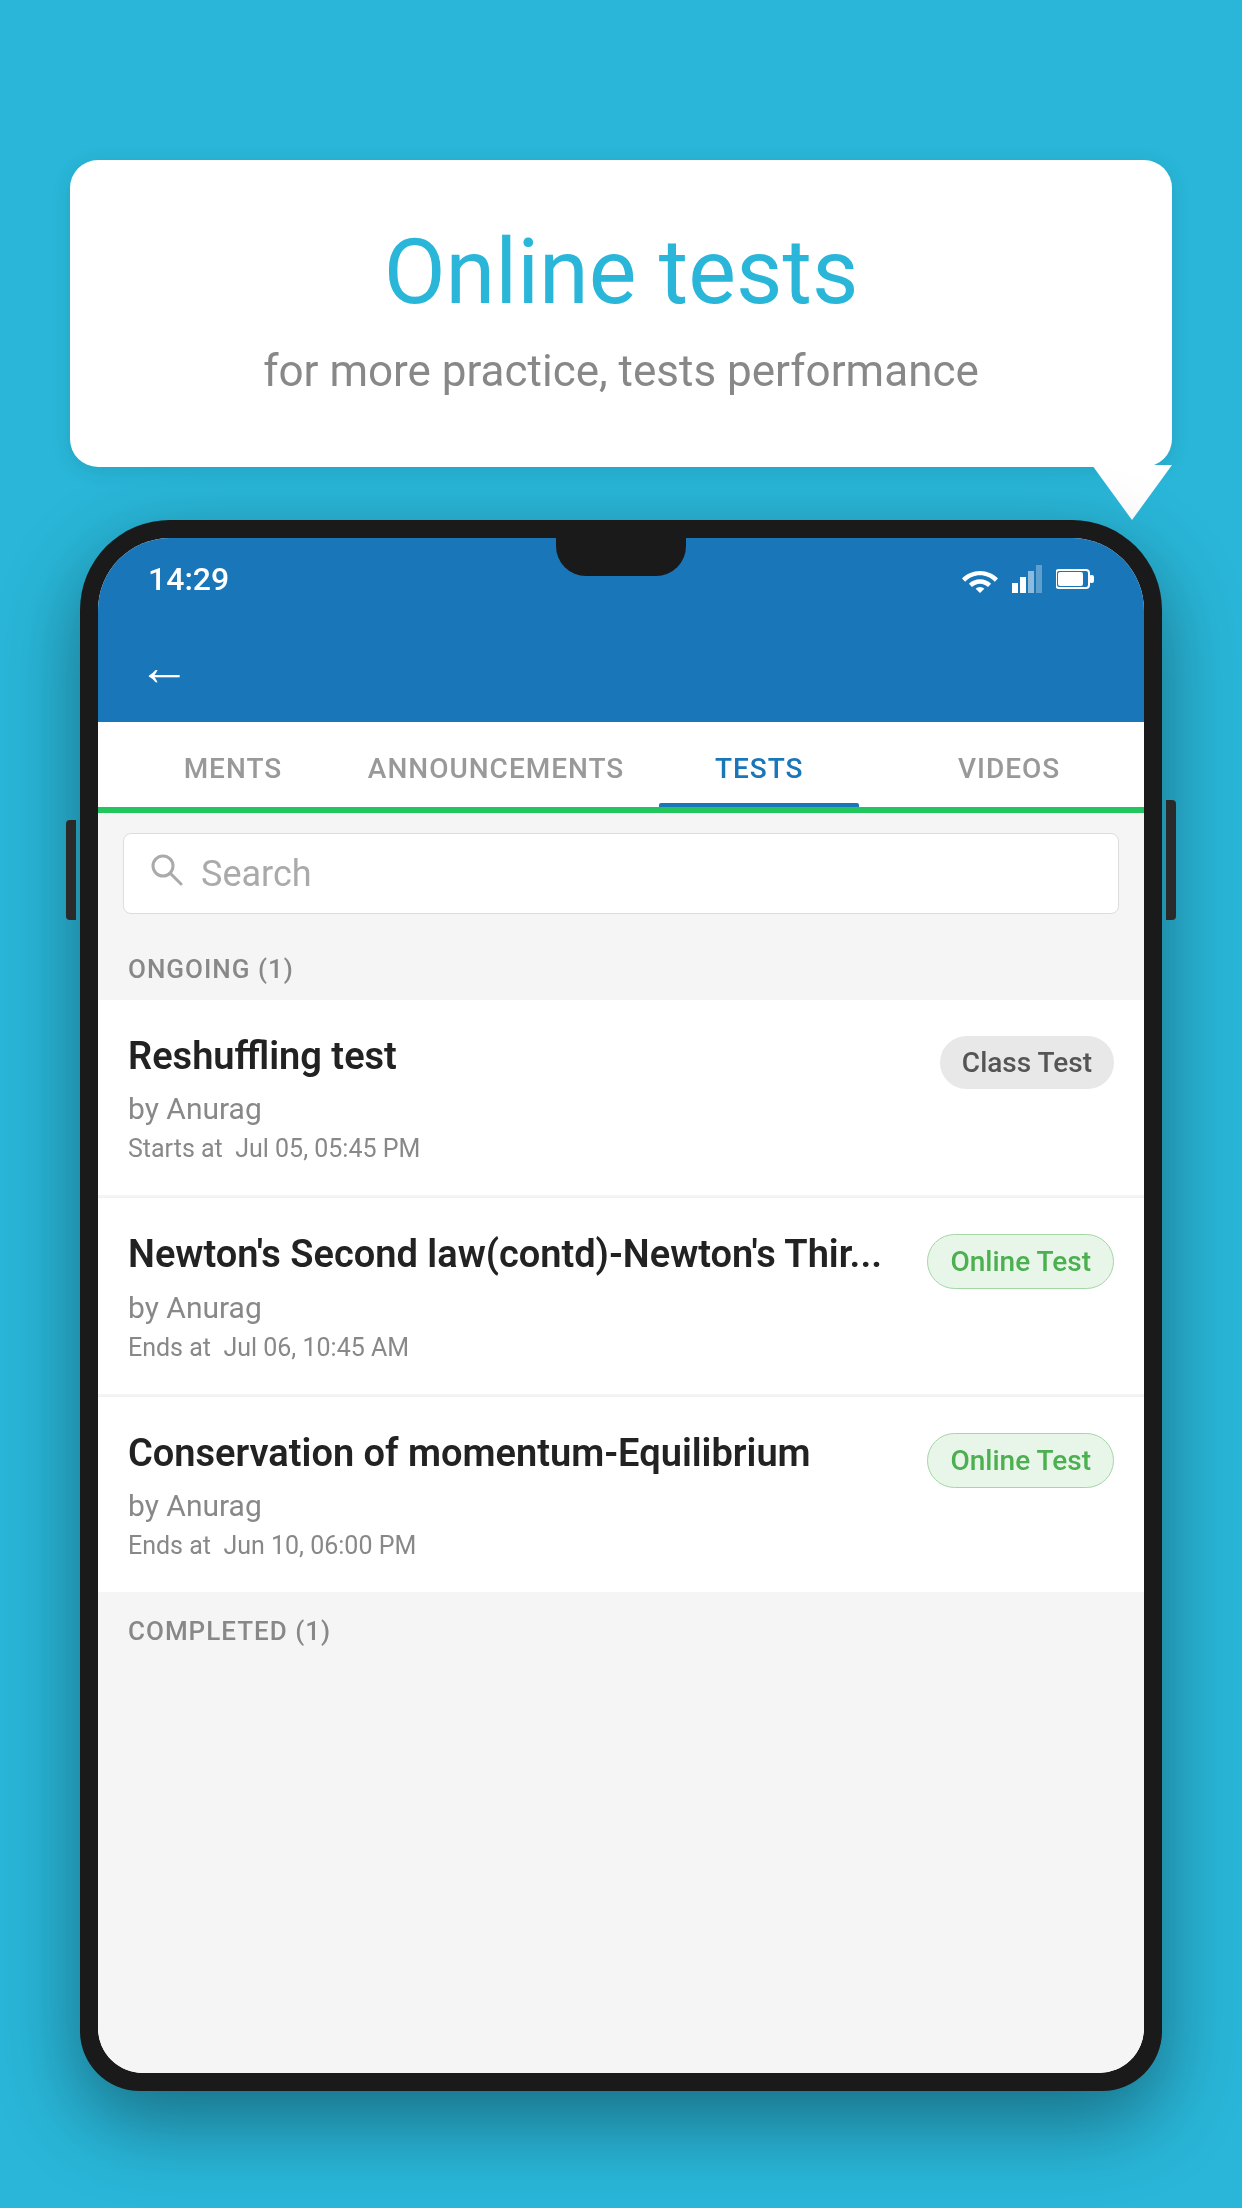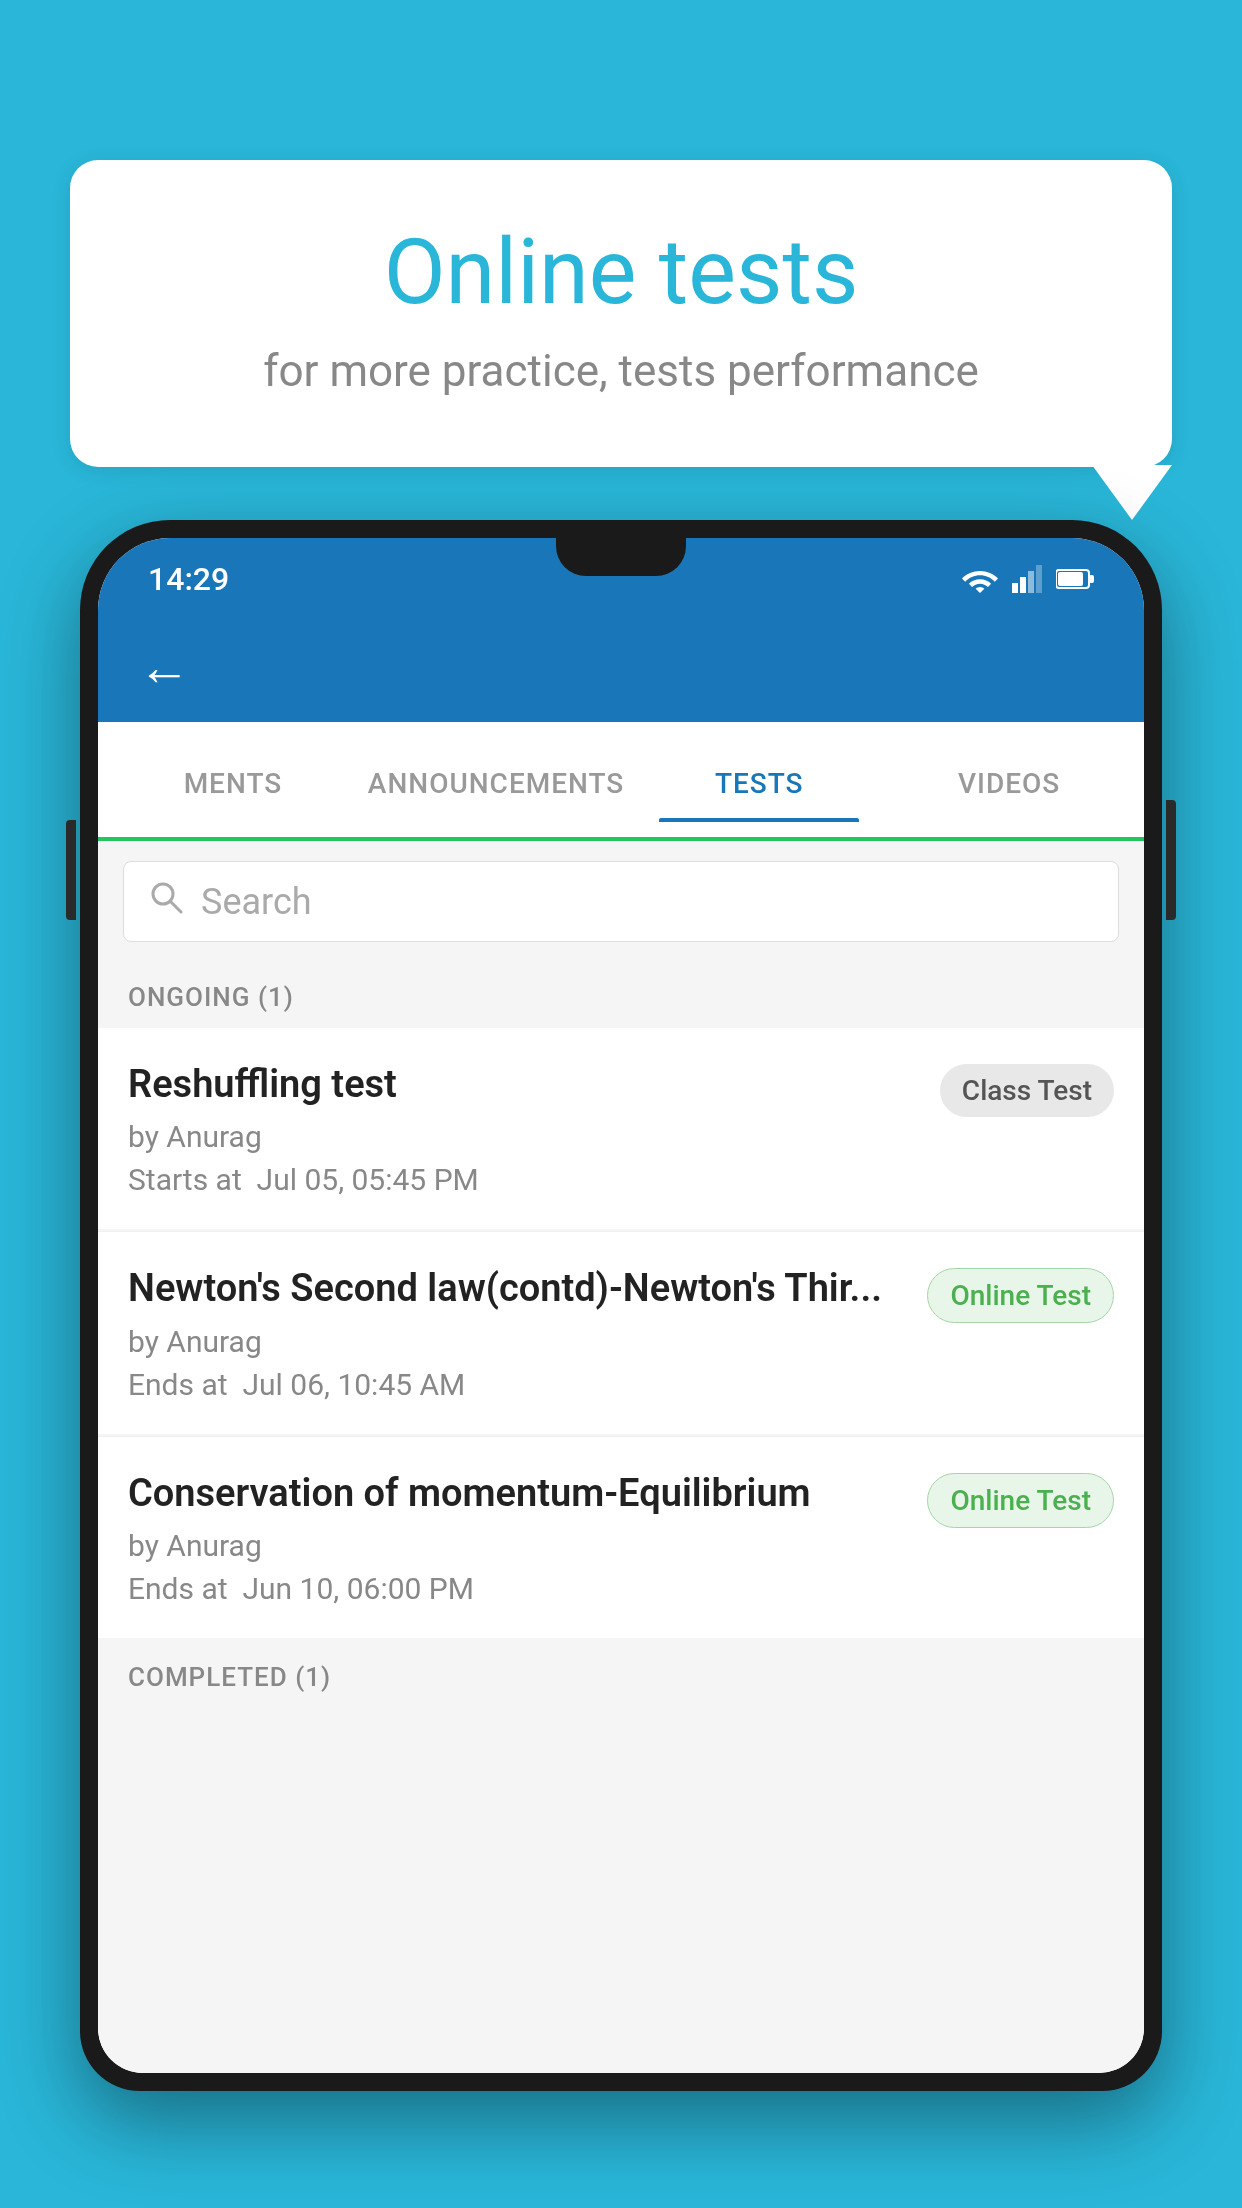--- a/index.html
+++ b/index.html
@@ -165,23 +165,23 @@
     .app-title {
       color: white;
       font-size: 52px;
       font-weight: 400;
     }
 
     
     .tabs-container {
       background: white;
       display: flex;
-      border-bottom: 4px solid #22c55e;
+      border-bottom: 6px solid #22c55e;
       flex-shrink: 0;
-      padding: 15px 10px;
+      padding: 0 10px;
     }
 
     .tab {
       flex: 1;
       text-align: center;
       padding: 30px 10px 22px;
       font-size: 28px;
       font-weight: 500;
       color: #999;
       letter-spacing: 1px;
@@ -269,21 +269,21 @@
       line-height: 1.3;
     }
 
     .item-by {
       font-size: 30px;
       color: #888;
       margin-bottom: 8px;
     }
 
     .item-time {
-      font-size: 30px;
+      font-size: 25px;
       color: #888;
     }
 
     .badge {
       border-radius: 30px;
       padding: 10px 22px;
       font-size: 28px;
       font-weight: 500;
       white-space: nowrap;
       flex-shrink: 0;

